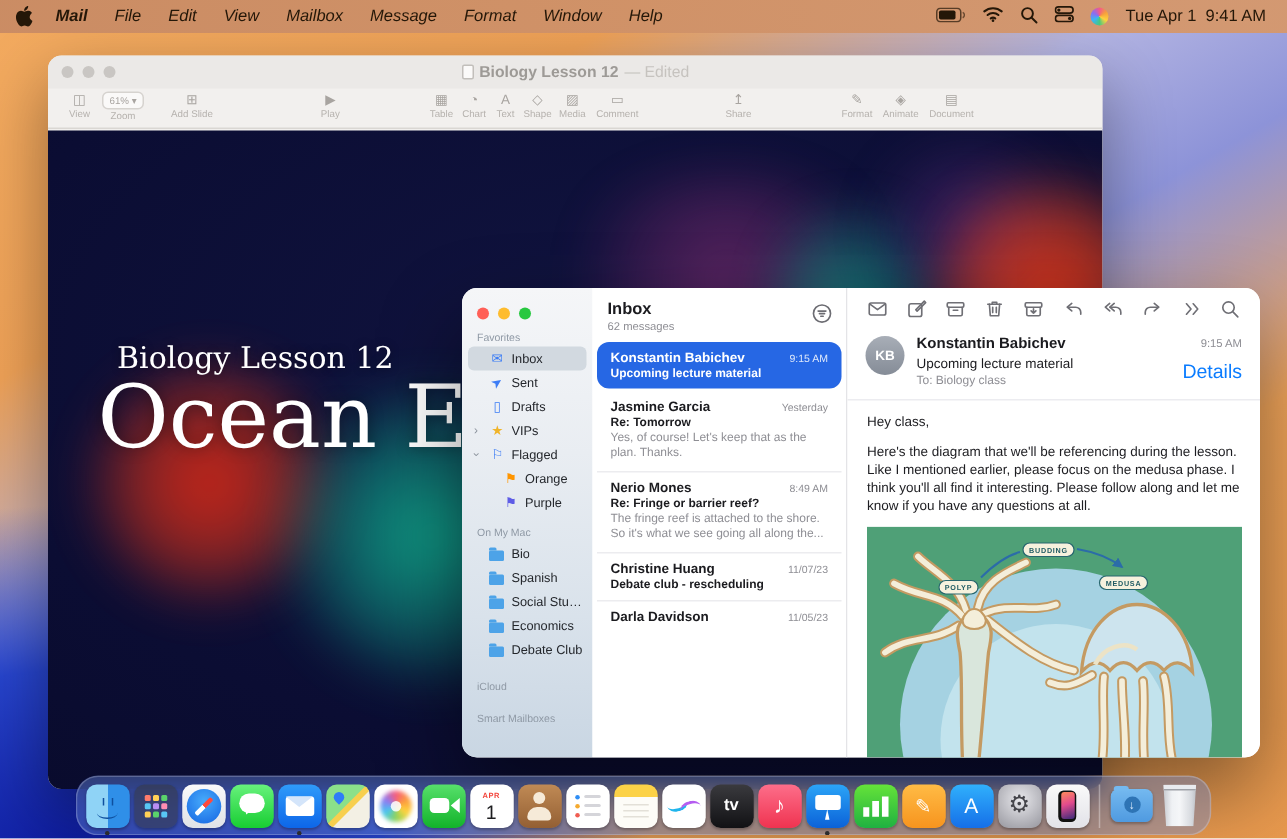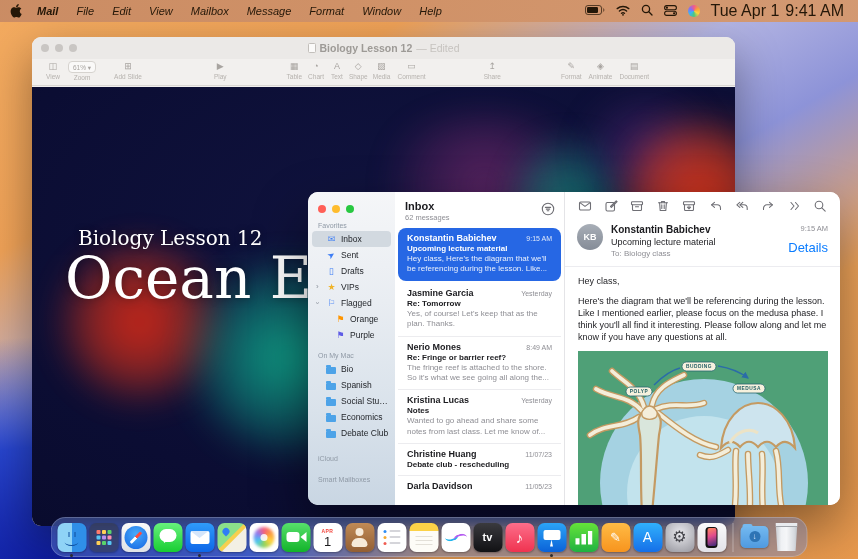--- a/index.html
+++ b/index.html
@@ -11,21 +11,21 @@
 
   
   .menubar{position:absolute;top:0;left:0;right:0;height:22px;z-index:50;display:flex;justify-content:space-between;align-items:center;
     padding:0 14px 0 10px;background:linear-gradient(90deg,rgba(201,139,100,.96),rgba(213,152,109,.96));color:#241708;font-size:11px;}
   .mb-left{display:flex;align-items:center;font-style:italic;}
   .mb-apple{display:flex;align-items:center;margin-right:6px;}
   .mb-items{display:flex;}
   .mb-item{padding:0 9px;line-height:22px;}
   .mb-app{font-weight:700;}
   .mb-right{display:flex;align-items:center;gap:11px;}
-  .mb-clock{display:flex;gap:6px;font-size:16px;}
+  .mb-clock{display:flex;gap:6px;font-size:11px;}
   .siri-dot{width:12px;height:12px;border-radius:50%;background:conic-gradient(#f25a8a,#f6a13c,#ffd23e,#49c87e,#3ab6f2,#8a6cf2,#f25a8a);filter:blur(.4px);}
 
   
   .kn-window{position:absolute;left:20px;top:37px;width:703px;height:489px;border-radius:9px;overflow:hidden;background:#f1efed;
     box-shadow:0 18px 45px rgba(0,0,0,.38);z-index:10;margin-left:12px;}
   .kn-titlebar{height:22px;background:#ebe9e7;position:relative;display:flex;align-items:center;}
   .tl{display:flex;gap:6px;padding-left:9px;z-index:2;}
   .tl span{width:8px;height:8px;border-radius:50%;display:block;}
   .kn-titlebar .tl span{background:#c9c6c3;}
   .kn-title{position:absolute;left:0;right:0;display:flex;justify-content:center;align-items:center;gap:4px;font-size:10.5px;font-weight:600;color:#9d9a96;}
@@ -387,45 +387,36 @@
             </svg>
         </span>
       </header>
       <div id="ml-emails">
           <div class="email sel">
             <div class="e-top">
               <span class="e-name">Konstantin Babichev</span>
               <span class="e-time">9:15 AM</span>
             </div>
             <div class="e-subj">Upcoming lecture material</div>
-            <div class="e-prev">Hey class, Here's the diagram that we'll be referencing during the lesson. Like...</div>
           </div>
           <div class="email">
             <div class="e-top">
               <span class="e-name">Jasmine Garcia</span>
               <span class="e-time">Yesterday</span>
             </div>
             <div class="e-subj">Re: Tomorrow</div>
             <div class="e-prev">Yes, of course! Let's keep that as the plan. Thanks.</div>
           </div>
           <div class="email">
             <div class="e-top">
               <span class="e-name">Nerio Mones</span>
               <span class="e-time">8:49 AM</span>
             </div>
             <div class="e-subj">Re: Fringe or barrier reef?</div>
             <div class="e-prev">The fringe reef is attached to the shore. So it's what we see going all along the...</div>
-          </div>
-          <div class="email">
-            <div class="e-top">
-              <span class="e-name">Kristina Lucas</span>
-              <span class="e-time">Yesterday</span>
-            </div>
-            <div class="e-subj">Notes</div>
-            <div class="e-prev">Wanted to go ahead and share some notes from last class. Let me know of...</div>
           </div>
           <div class="email">
             <div class="e-top">
               <span class="e-name">Christine Huang</span>
               <span class="e-time">11/07/23</span>
             </div>
             <div class="e-subj">Debate club - rescheduling</div>
           </div>
           <div class="email">
             <div class="e-top">

